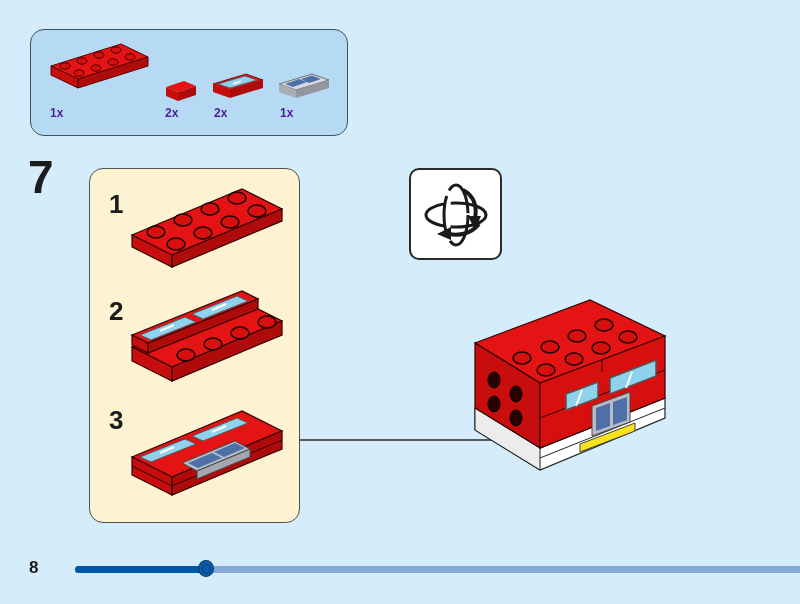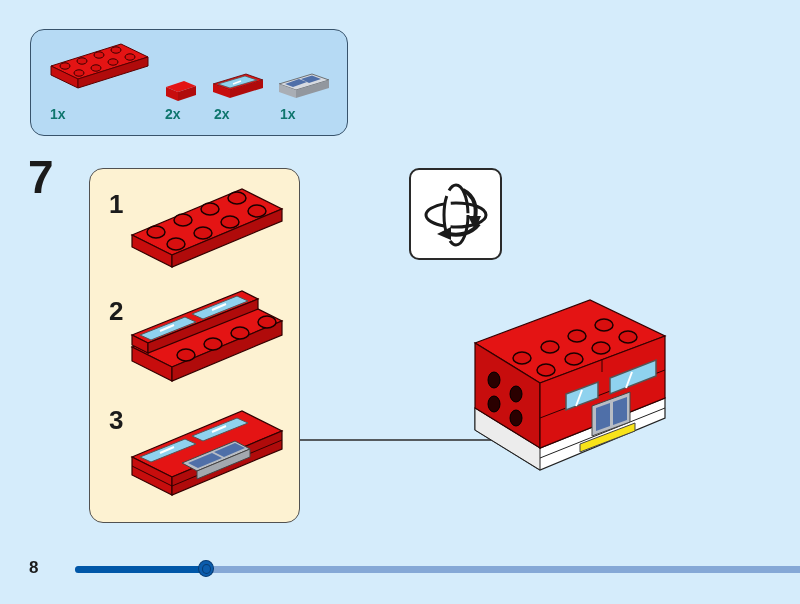--- a/index.html
+++ b/index.html
@@ -6,21 +6,21 @@
   body {
     width:800px; height:604px; position:relative; overflow:hidden;
     background:#d5ecfb;
     font-family:"Liberation Sans", "DejaVu Sans", sans-serif;
   }
   .parts-box {
     position:absolute; left:30px; top:29px; width:318px; height:107px;
     background:#b6daf4; border:1.5px solid #38536b; border-radius:14px;
     box-sizing:border-box;
   }
-  .qty { position:absolute; font-size:14px; font-weight:bold; color:#0f766e; }
+  .qty { position:absolute; font-size:12px; font-weight:bold; color:#4c1d95; }
   .step-number {
     position:absolute; left:28px; top:150px; font-size:46px; font-weight:bold; color:#1b1b1b;
   }
   .substep-panel {
     position:absolute; left:89px; top:168px; width:211px; height:355px;
     background:#fdf2d2; border:1.5px solid #515151; border-radius:14px; box-sizing:border-box;
   }
   .substep-label { position:absolute; font-size:26px; font-weight:bold; color:#1b1b1b; }
   .rotate-button {
     position:absolute; left:409px; top:168px; width:93px; height:92px;

